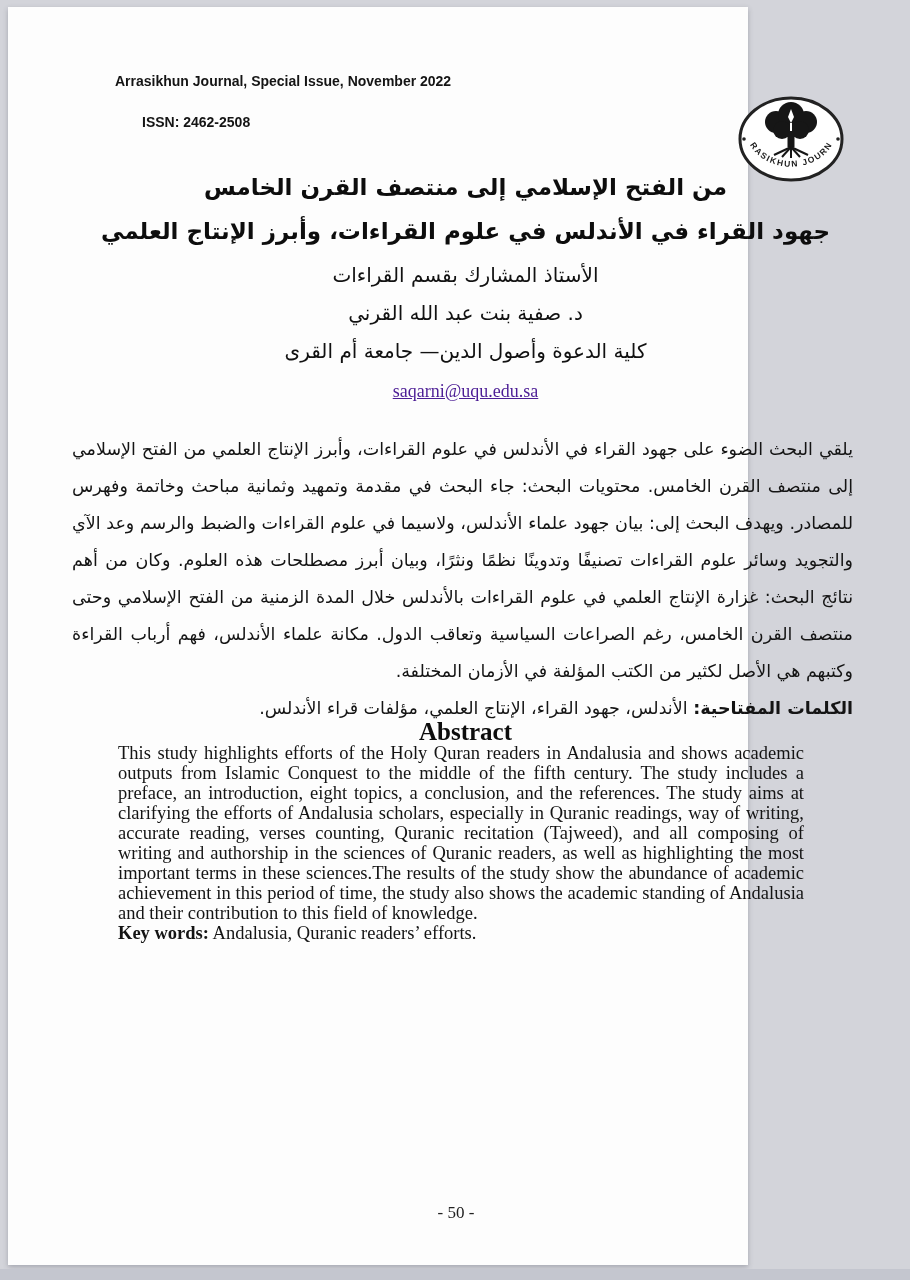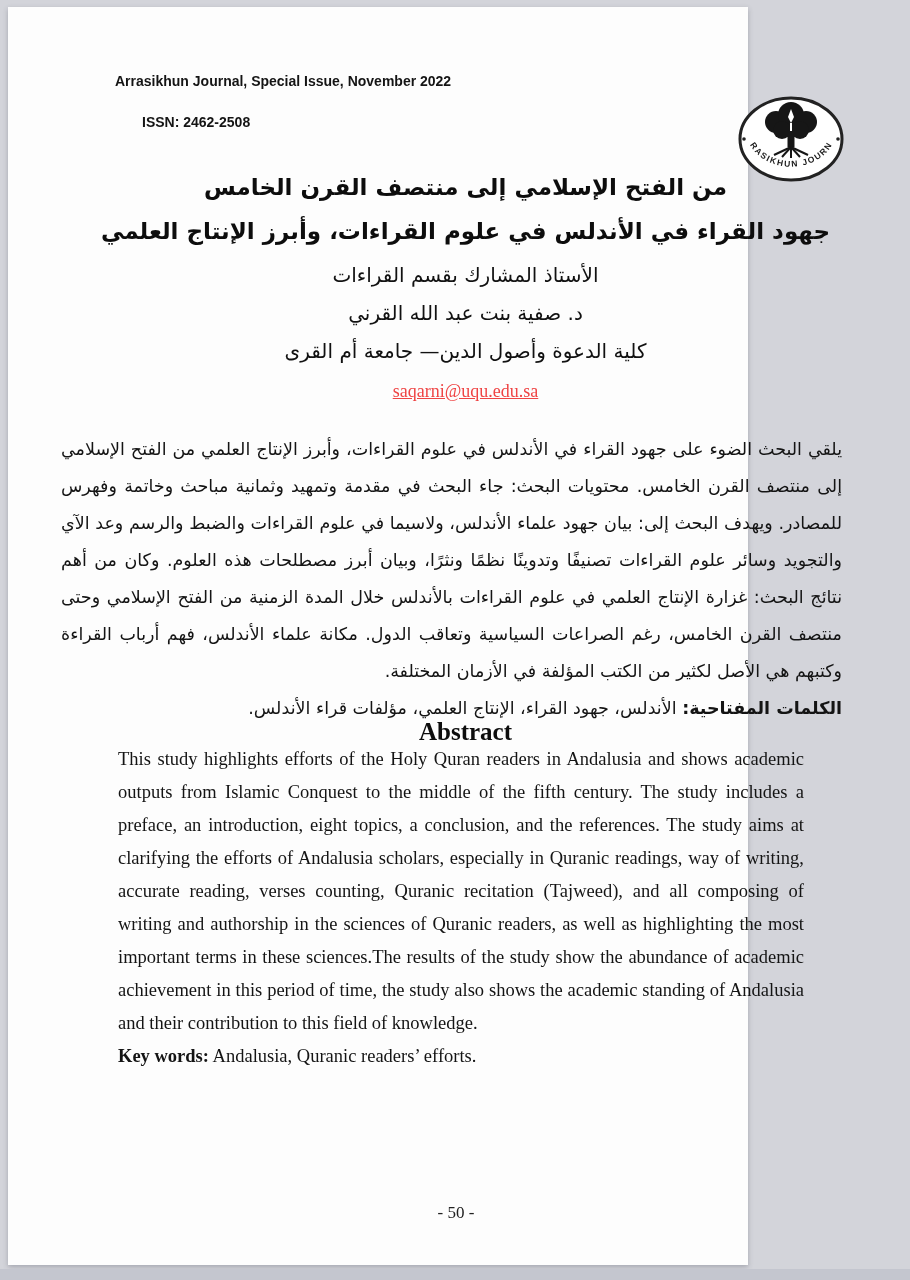--- a/index.html
+++ b/index.html
@@ -39,50 +39,50 @@
   .author-block {
     position: absolute; top: 249px; left: 70px; width: 775px;
     direction: rtl; text-align: center;
     font-family: "DejaVu Sans", sans-serif;
     font-size: 20px; color: #111;
     line-height: 38px;
   }
   .author-block .email {
     direction: ltr;
     font-family: "Liberation Serif", serif;
-    font-size: 18px; color: #ef4444;
+    font-size: 18px; color: #4c1d95;
     text-decoration: underline;
     display: inline-block; margin-top: 2px;
   }
   
   .abstract-ar-heading {
     position: absolute; top: 392px; left: 70px; width: 775px;
     direction: rtl; text-align: center;
     font-family: "DejaVu Sans", sans-serif;
     font-weight: bold; font-size: 20px; color: #0d0d0d;
   }
   .abstract-ar {
-    position: absolute; top: 424px; left: 53px; width: 781px;
+    position: absolute; top: 424px; left: 64px; width: 781px;
     direction: rtl; text-align: justify;
     font-family: "DejaVu Sans", sans-serif;
     font-size: 17.5px; color: #141414;
     line-height: 37px;
   }
   .abstract-ar .kw-label { font-weight: bold; }
   
   .abstract-en-heading {
     position: absolute; top: 711px; left: 70px; width: 775px;
     text-align: center;
     font-weight: bold; font-size: 25px; color: #0d0d0d;
   }
   .abstract-en {
     position: absolute; top: 736px; left: 110px; width: 686px;
     text-align: justify;
     font-size: 18.5px; color: #141414;
-    line-height: 33px;
+    line-height: 20px;
   }
   .abstract-en .kw-label { font-weight: bold; }
   
   .page-number {
     position: absolute; top: 1196px; left: 0; width: 896px;
     text-align: center; font-size: 17px; color: #222;
   }
 </style>
 </head>
 <body>

